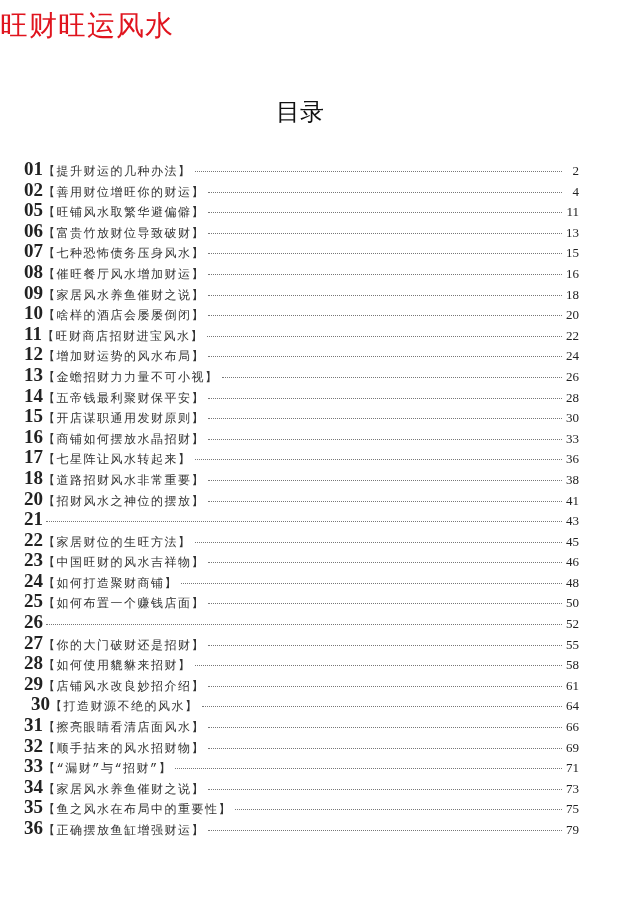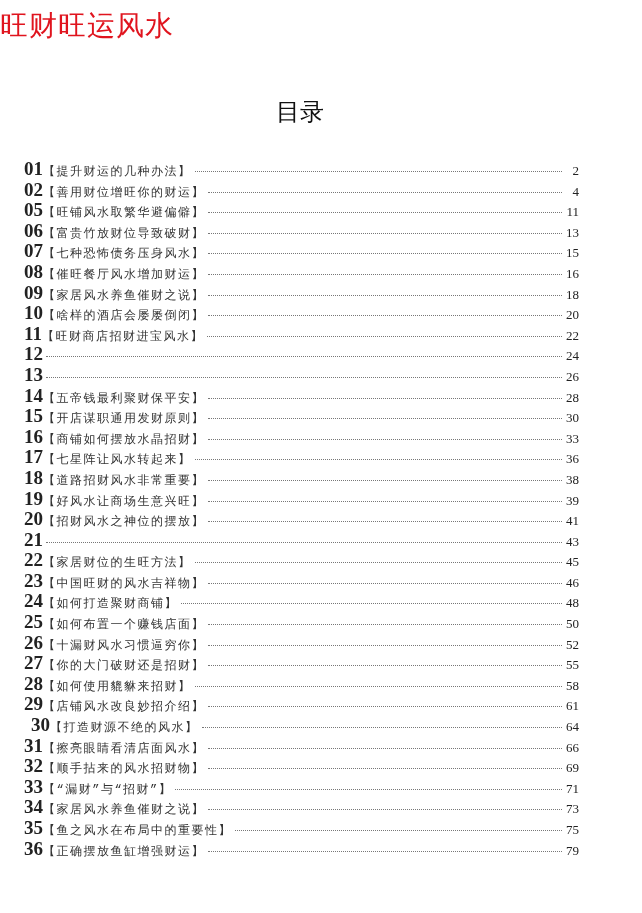--- a/index.html
+++ b/index.html
@@ -76,25 +76,27 @@
       <span class="toc-page">20</span>
     </div>
     <div class="toc-row">
       <span class="toc-num">11</span>
       <span class="toc-title">【旺财商店招财进宝风水】</span>
       <span class="toc-leader"></span>
       <span class="toc-page">22</span>
     </div>
     <div class="toc-row">
       <span class="toc-num">12</span>
+      <span class="toc-title">【增加财运势的风水布局】</span>
       <span class="toc-leader"></span>
       <span class="toc-page">24</span>
     </div>
     <div class="toc-row">
       <span class="toc-num">13</span>
+      <span class="toc-title">【金蟾招财力力量不可小视】</span>
       <span class="toc-leader"></span>
       <span class="toc-page">26</span>
     </div>
     <div class="toc-row">
       <span class="toc-num">14</span>
       <span class="toc-title">【五帝钱最利聚财保平安】</span>
       <span class="toc-leader"></span>
       <span class="toc-page">28</span>
     </div>
     <div class="toc-row">
@@ -115,26 +117,20 @@
       <span class="toc-leader"></span>
       <span class="toc-page">36</span>
     </div>
     <div class="toc-row">
       <span class="toc-num">18</span>
       <span class="toc-title">【道路招财风水非常重要】</span>
       <span class="toc-leader"></span>
       <span class="toc-page">38</span>
     </div>
     <div class="toc-row">
-      <span class="toc-num">19</span>
-      <span class="toc-title">【好风水让商场生意兴旺】</span>
-      <span class="toc-leader"></span>
-      <span class="toc-page">39</span>
-    </div>
-    <div class="toc-row">
       <span class="toc-num">20</span>
       <span class="toc-title">【招财风水之神位的摆放】</span>
       <span class="toc-leader"></span>
       <span class="toc-page">41</span>
     </div>
     <div class="toc-row">
       <span class="toc-num">21</span>
       <span class="toc-leader"></span>
       <span class="toc-page">43</span>
     </div>
@@ -157,21 +153,20 @@
       <span class="toc-page">48</span>
     </div>
     <div class="toc-row">
       <span class="toc-num">25</span>
       <span class="toc-title">【如何布置一个赚钱店面】</span>
       <span class="toc-leader"></span>
       <span class="toc-page">50</span>
     </div>
     <div class="toc-row">
       <span class="toc-num">26</span>
-      <span class="toc-title">【十漏财风水习惯逼穷你】</span>
       <span class="toc-leader"></span>
       <span class="toc-page">52</span>
     </div>
     <div class="toc-row">
       <span class="toc-num">27</span>
       <span class="toc-title">【你的大门破财还是招财】</span>
       <span class="toc-leader"></span>
       <span class="toc-page">55</span>
     </div>
     <div class="toc-row">

